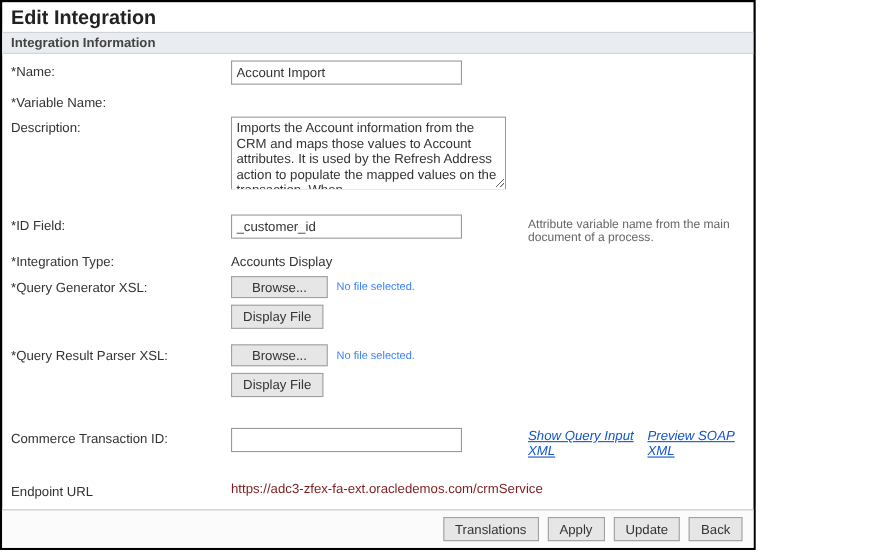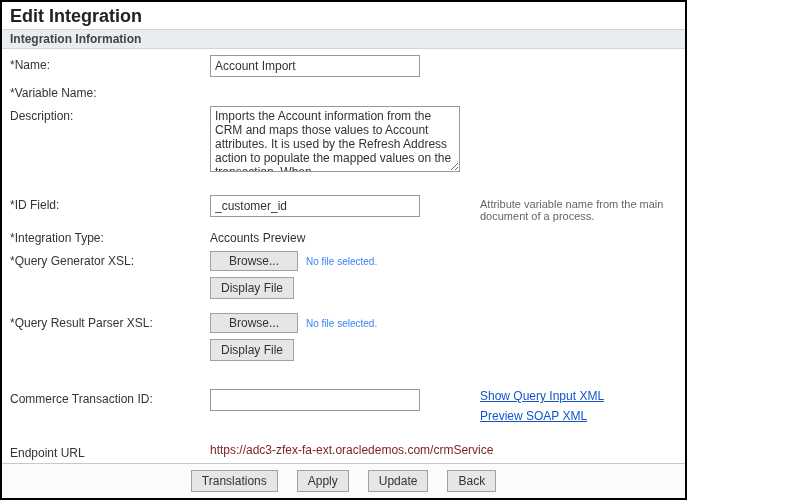--- a/index.html
+++ b/index.html
@@ -112,44 +112,45 @@
     margin-bottom: 8px;
   }
   .link {
     color: #1155cc;
     text-decoration: underline;
     cursor: pointer;
     font-size: 12px;
   }
   .links-block {
     display: flex;
-    flex-direction: column;
+    flex-direction: row;
     gap: 6px;
     padding-left: 20px;
+    font-style: italic;
   }
   .endpoint-val {
     color: #7f1d1d;
     font-size: 12px;
   }
   .back-top {
     text-align: right;
     padding-right: 14px;
     margin-top: 8px;
   }
   .footer {
     position: absolute;
     bottom: 0;
     left: 0;
     right: 0;
     border-top: 1px solid #c8c8c8;
     background: #fbfbfb;
     padding: 6px 10px;
     display: flex;
-    justify-content: center;
-    gap: 19px;
+    justify-content: flex-end;
+    gap: 8px;
   }
   .spacer-row {
     height: 14px;
   }
 </style>
 </head>
 <body>
 
 <div class="window">
 
@@ -185,21 +186,21 @@
       <div class="label-col">*ID Field:</div>
       <div class="field-col">
         <input type="text" value="_customer_id" style="">
       </div>
       <div class="extra-col">Attribute variable name from the main document of a process.</div>
     </div>
 
     <div class="row">
       <div class="label-col">*Integration Type:</div>
       <div class="field-col">
-        <span class="static-val">Accounts Preview</span>
+        <span class="static-val">Accounts Display</span>
       </div>
       <div class="extra-col"></div>
     </div>
 
     <div class="row">
       <div class="label-col">*Query Generator XSL:</div>
       <div class="field-col">
         <div class="file-row">
           <button class="btn btn-small">Browse...</button>
           <span class="no-file">No file selected.</span>

